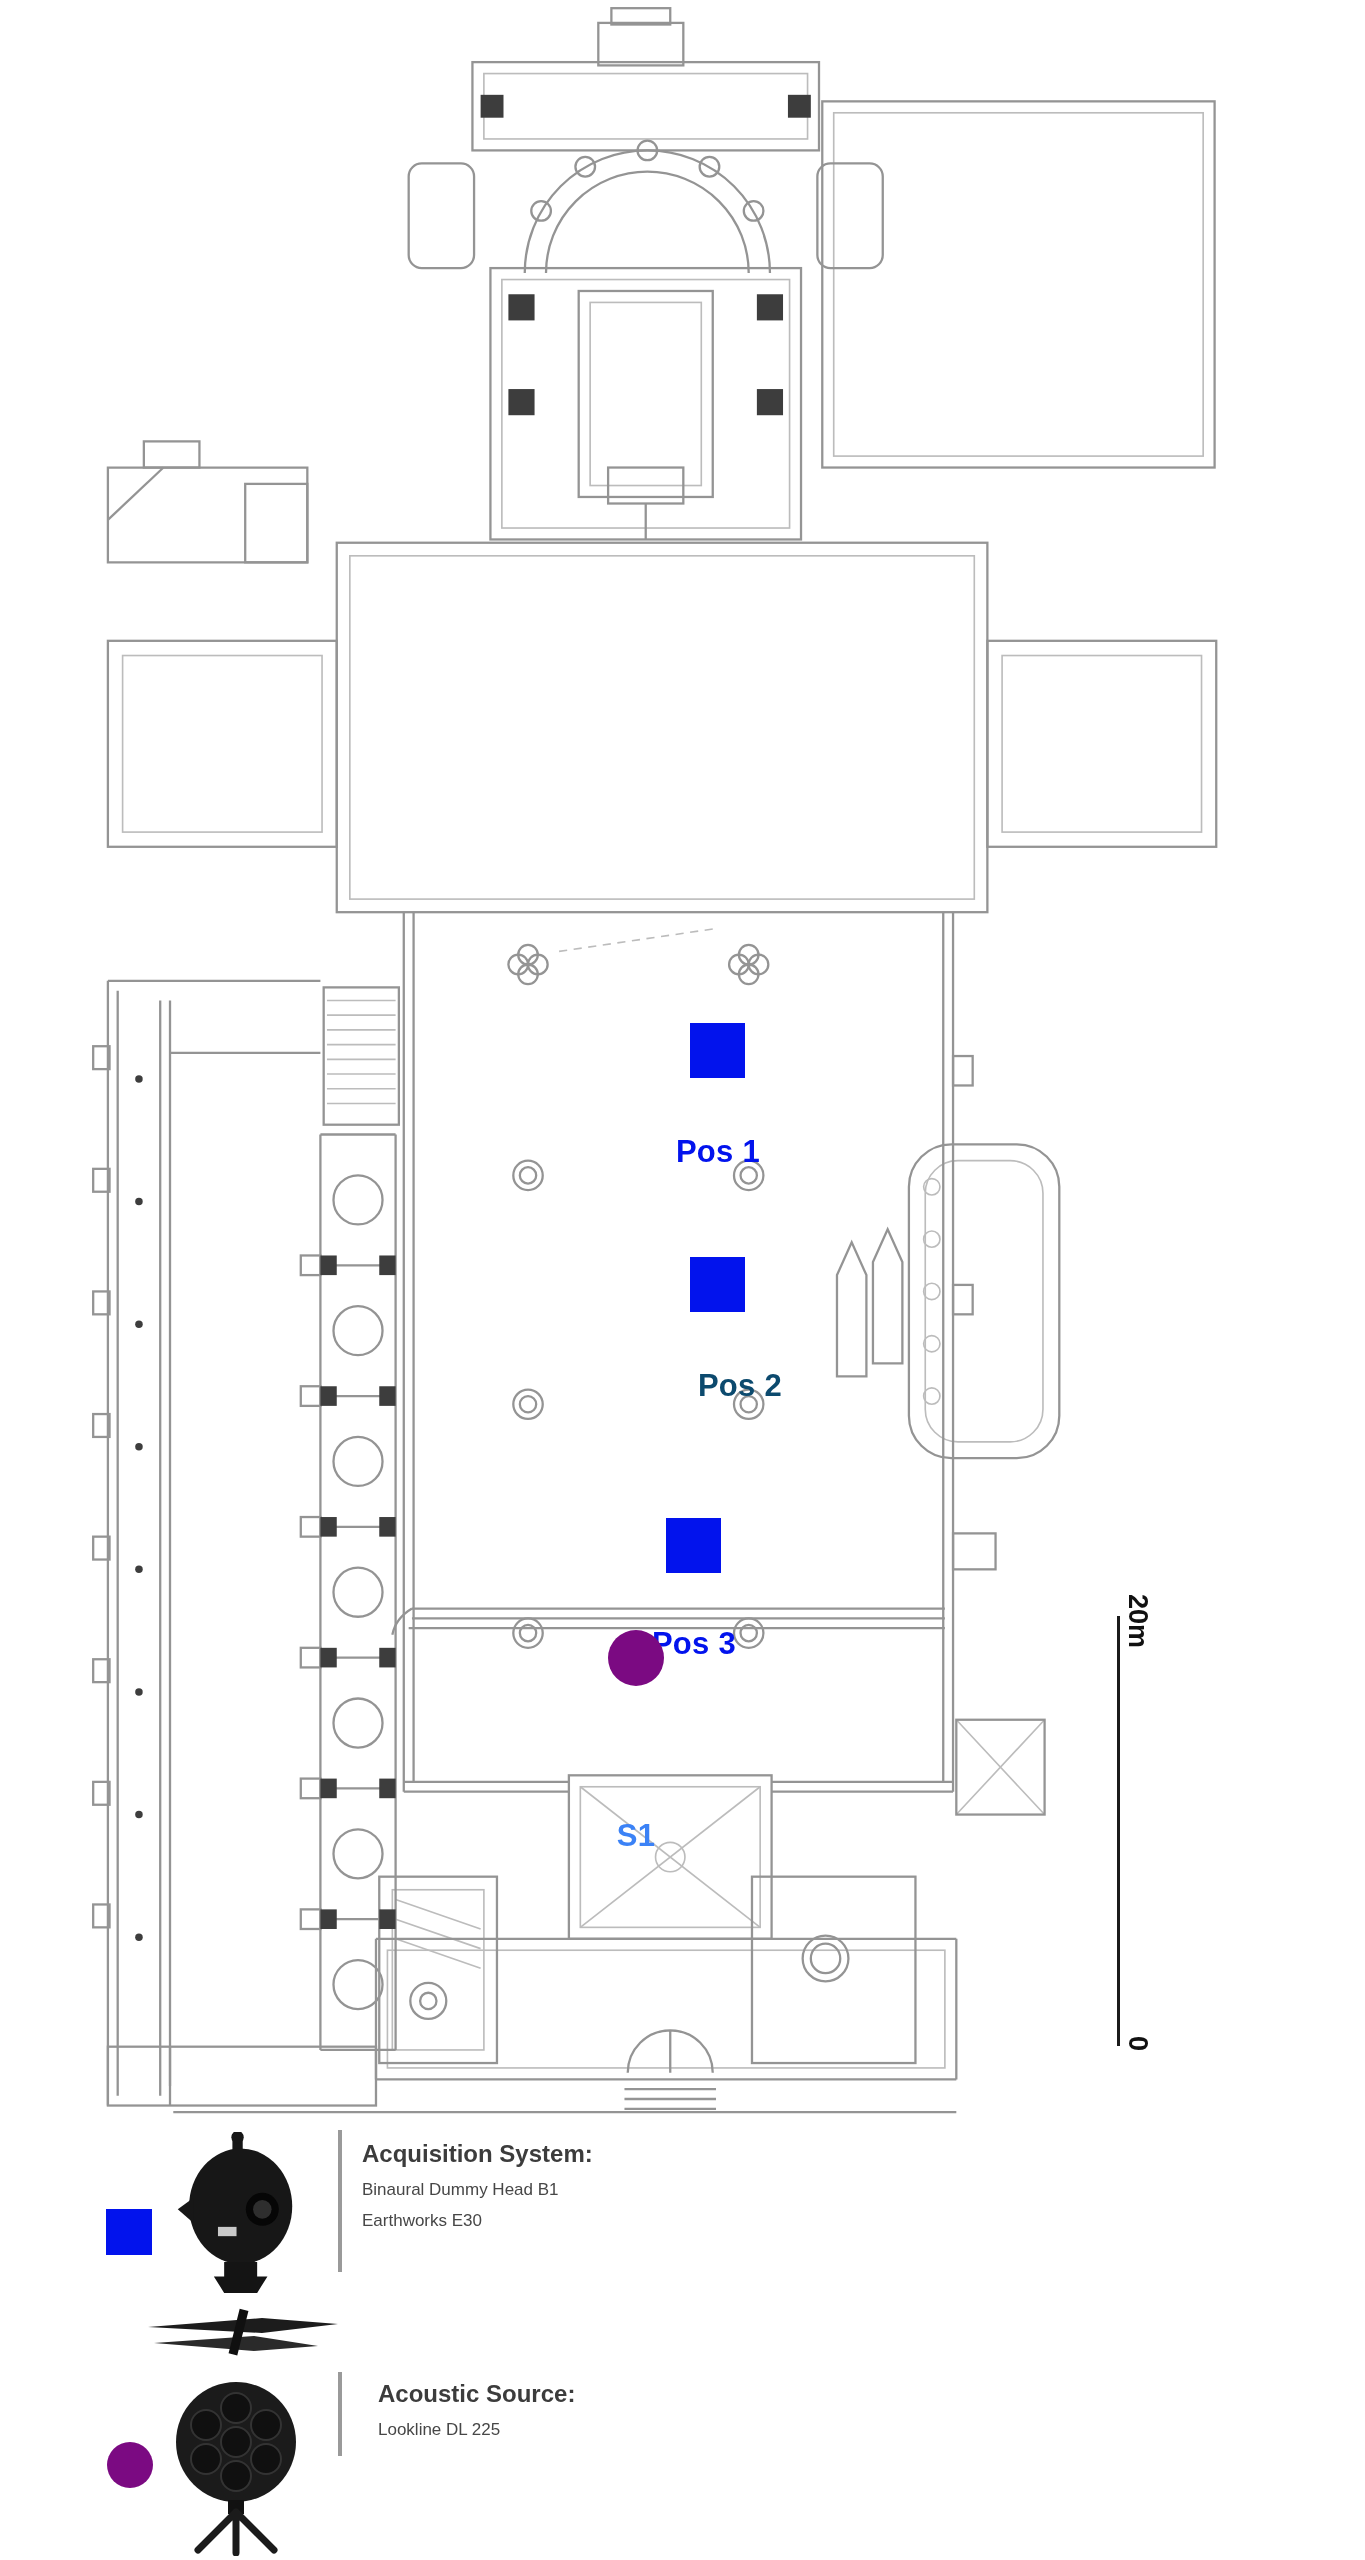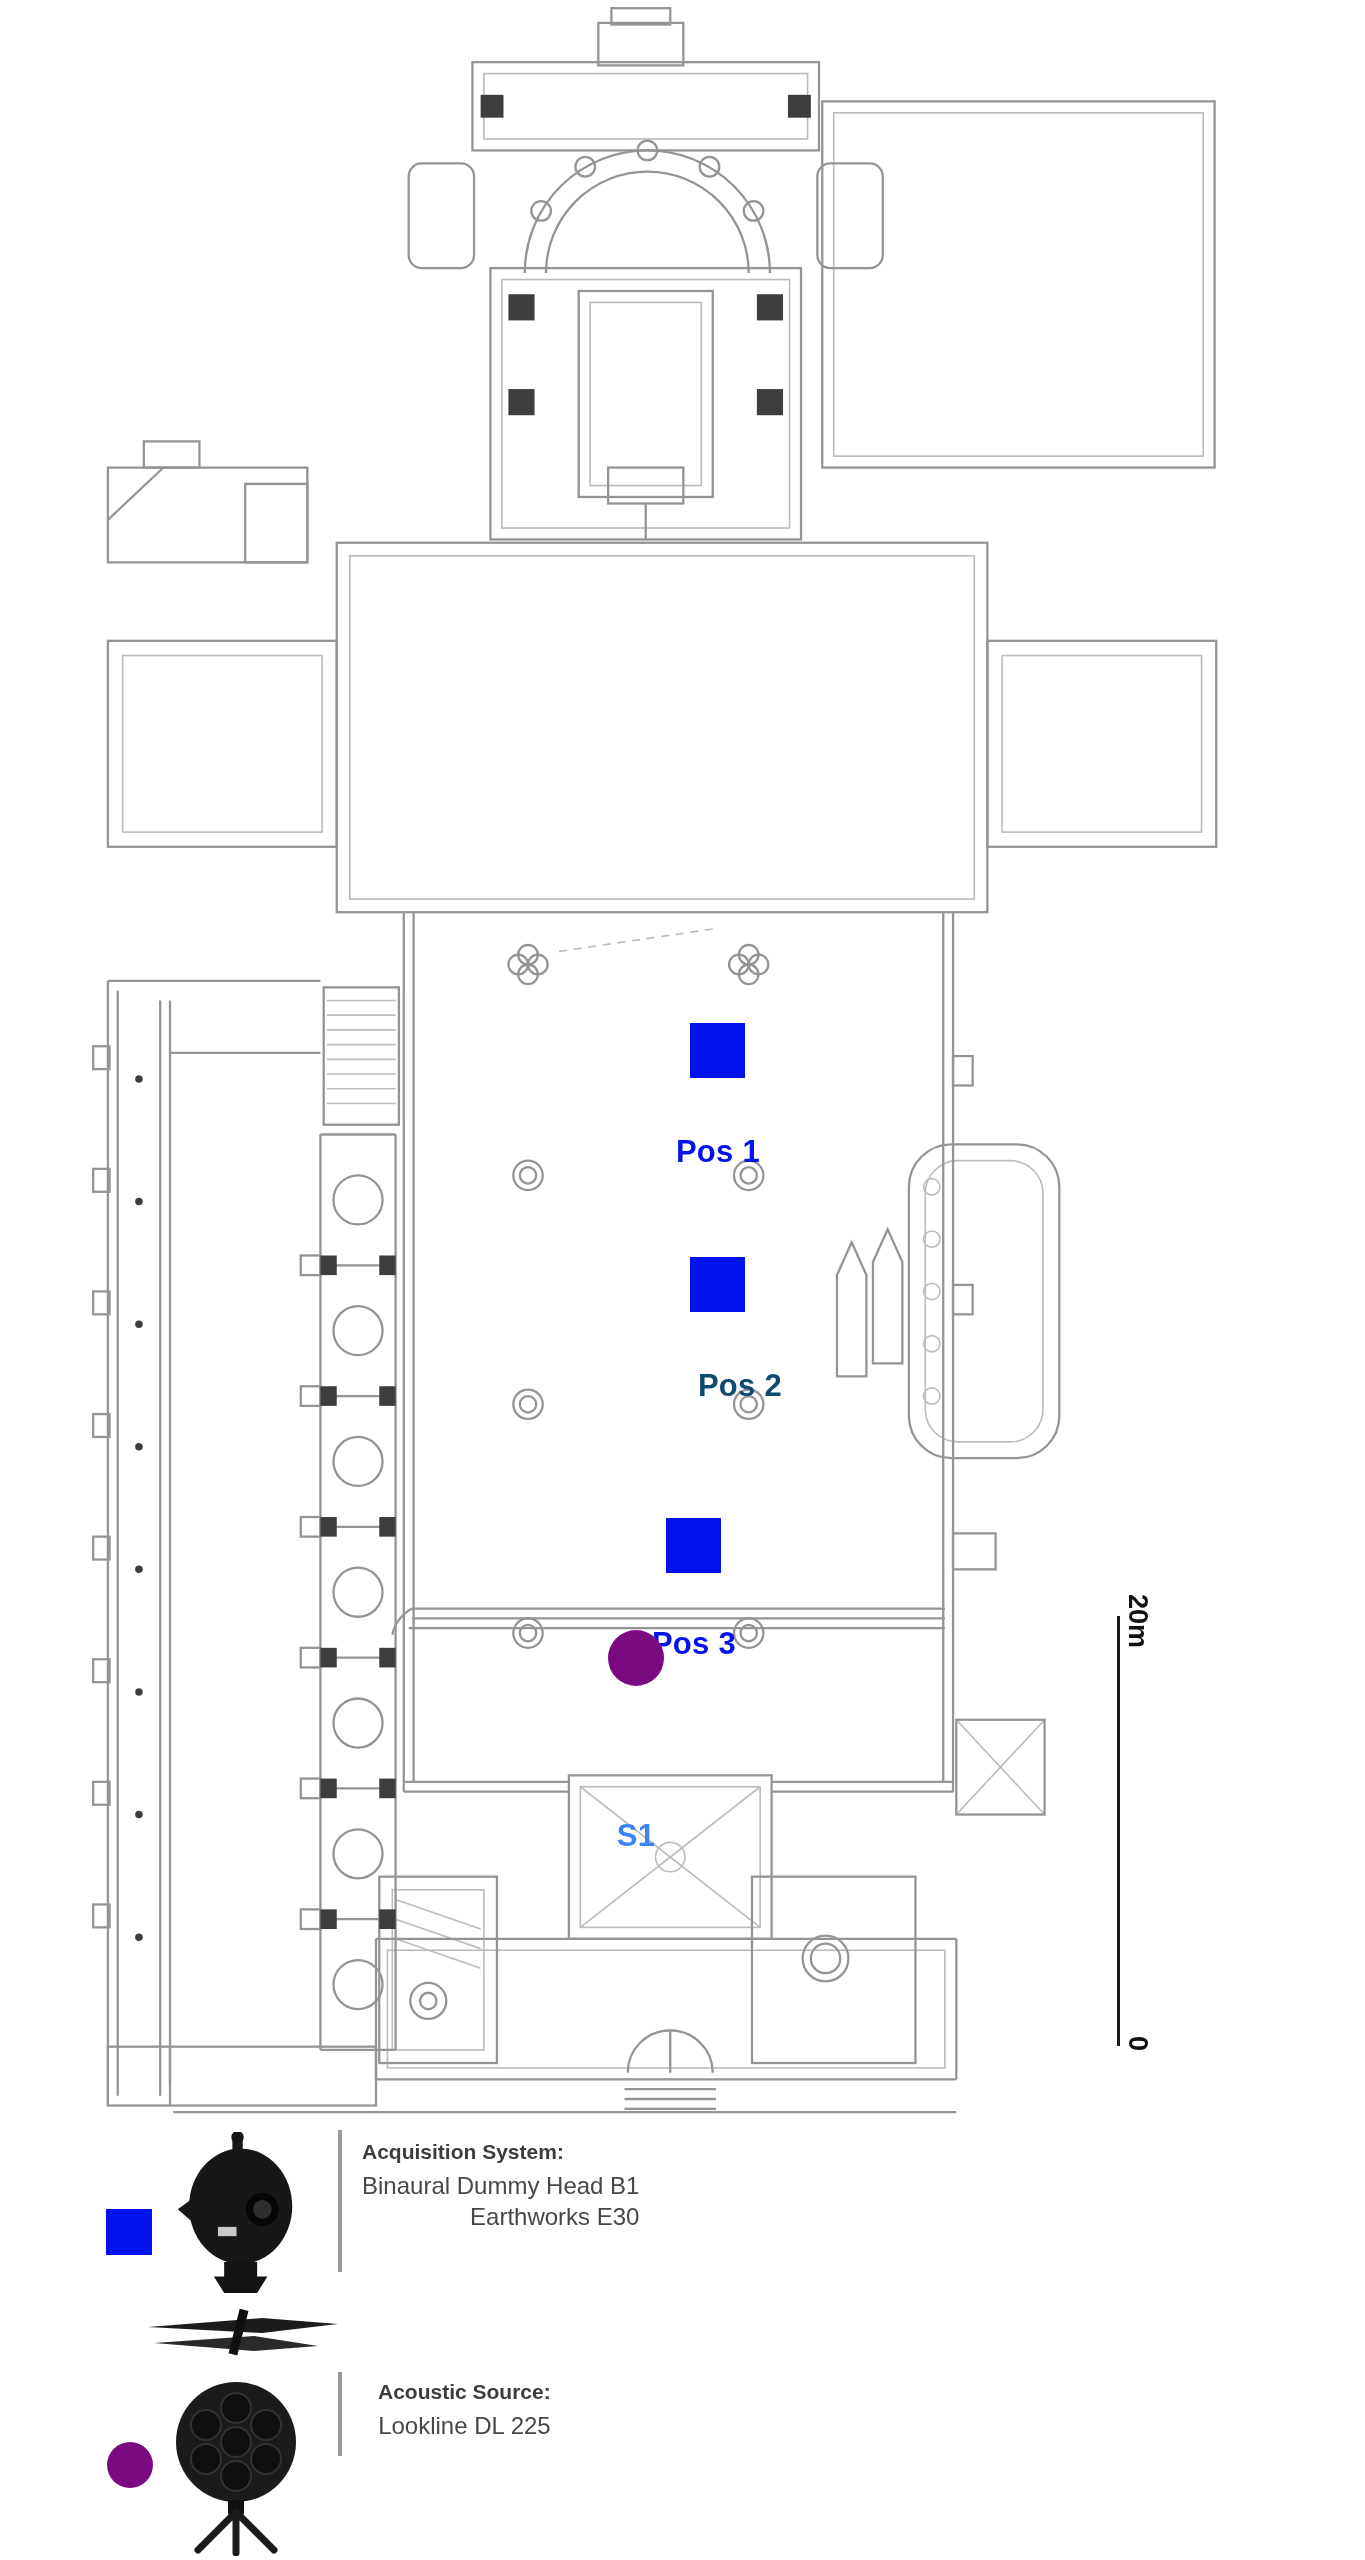--- a/index.html
+++ b/index.html
@@ -26,22 +26,22 @@
     position:absolute; font-size:27px; font-weight:600; color:#111;
     transform:rotate(90deg); transform-origin:left top; white-space:nowrap;
   }
 
   
   .lg-swatch { position:absolute; width:46px; height:46px; }
   .lg-swatch.ci { border-radius:50%; }
   .ph { position:absolute; }
   .lg-divider { position:absolute; width:4px; background:#9a9a9a; }
   .lg-text { position:absolute; }
-  .lg-title { font-size:21px; font-weight:bold; color:#3c3c3c; margin-bottom:6px; }
-  .lg-line { font-size:24px; color:#474747; line-height:31px;text-align:right; }
+  .lg-title { font-size:24px; font-weight:bold; color:#3c3c3c; margin-bottom:6px; }
+  .lg-line { font-size:17px; color:#474747; line-height:31px; }
 </style>
 </head>
 <body>
 
 <div class="figure">
 
   <svg class="plan-svg" viewBox="0 0 835 1566" aria-hidden="true">
 
     <g stroke="#bcbcbc" stroke-width="1" fill="none">
       <rect x="510" y="69" width="226" height="210"></rect>

